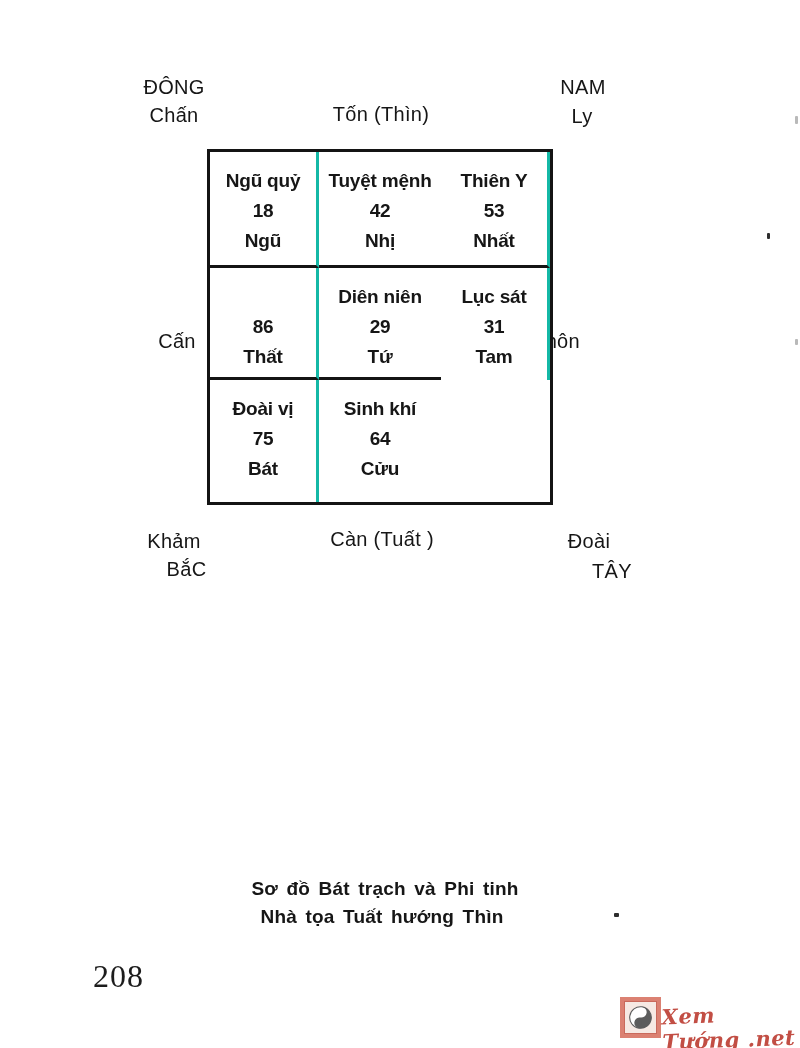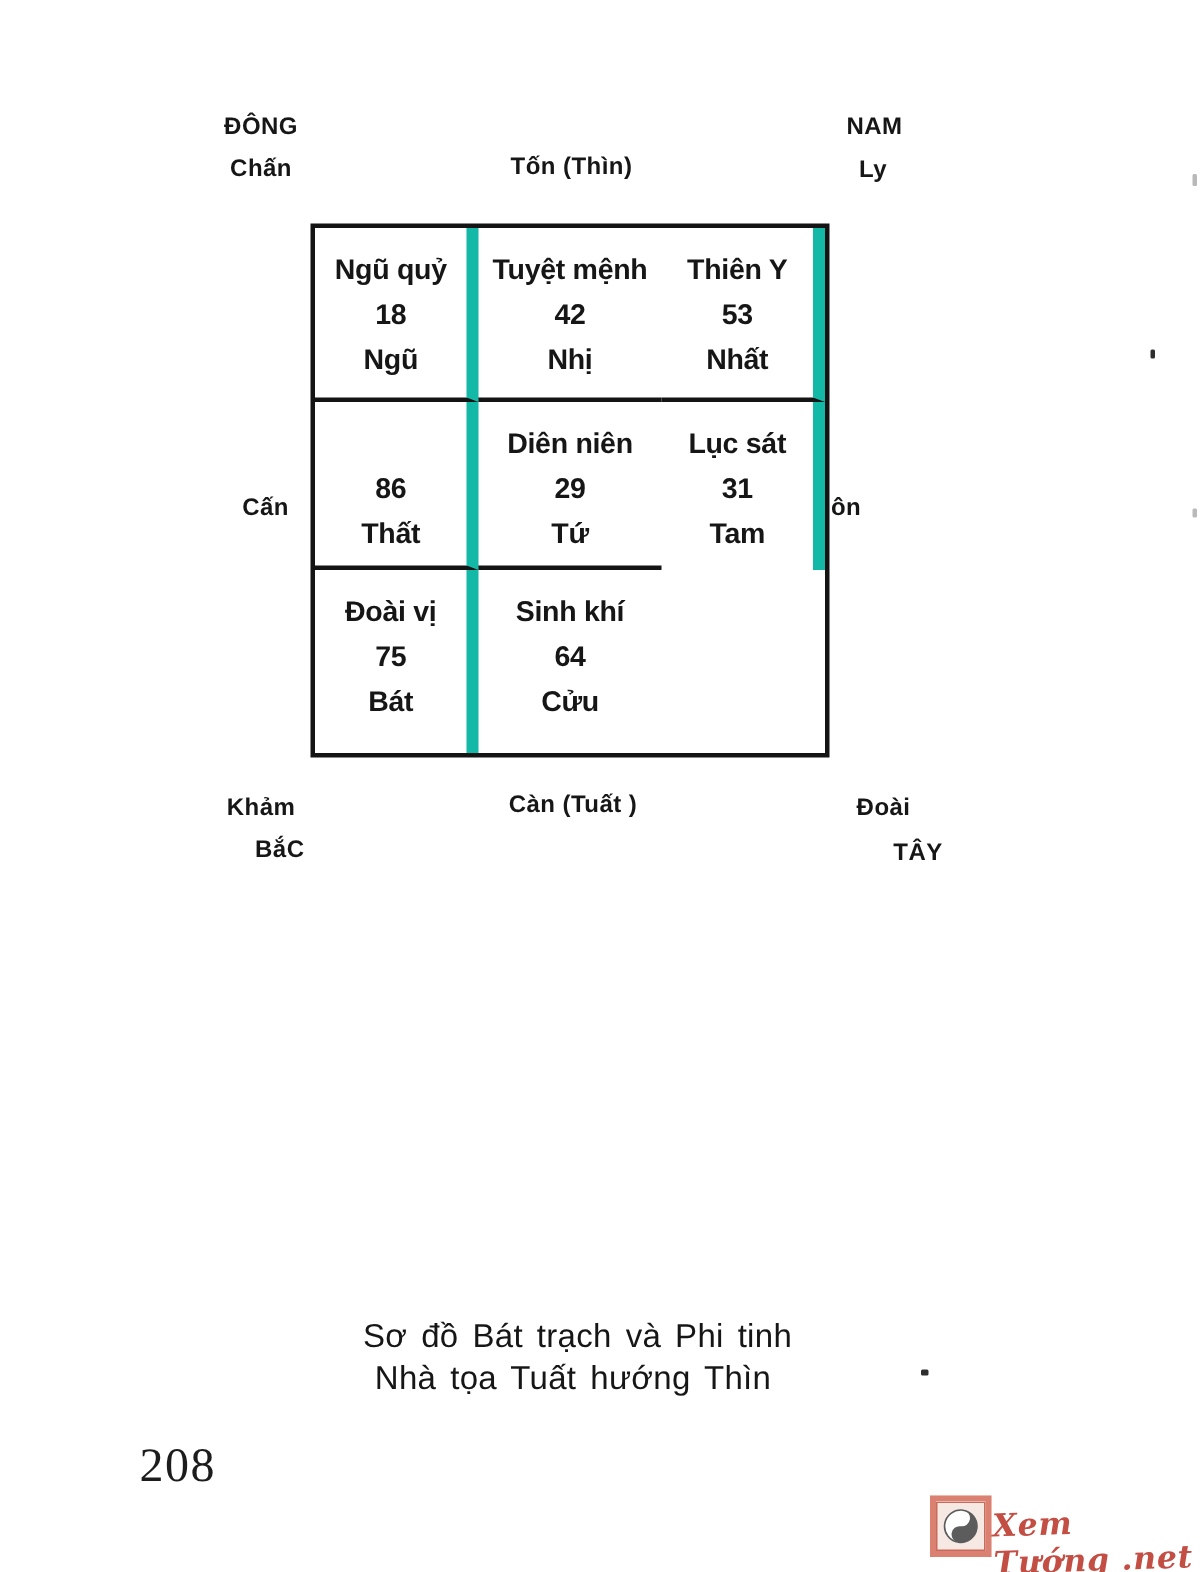--- a/index.html
+++ b/index.html
@@ -10,53 +10,53 @@
     background:#ffffff;
     font-family:"Liberation Sans", sans-serif;
     color:#161616;
     overflow:hidden;
   }
   .abs { position:absolute; white-space:nowrap; }
   .ctr { transform:translateX(-50%); }
 
   
   .dir {
-    font-size:16px; font-weight:700; letter-spacing:0.3px;
+    font-size:20px; font-weight:400; letter-spacing:0.3px;
   }
 
   
   .grid {
     position:absolute;
     left:207px; top:149px;
     width:346px; height:356px;
     border:3px solid #141414;
     display:grid;
     grid-template-columns:109fr 122fr 109fr;
     grid-template-rows:116fr 112fr 122fr;
     background:#fff;
   }
   .cell {
-    border-right:8px solid #14b8a6;
+    border-right:3px solid #14b8a6;
     border-bottom:3px solid #141414;
     text-align:center;
     padding-top:14px;
   }
   .cell.no-r { border-right:none; }
   .cell.no-b { border-bottom:none; }
   .cell .cl {
     display:block;
     font-size:19px; font-weight:700;
     line-height:30px;
     letter-spacing:-0.2px;
     min-height:30px;
   }
 
   
   .caption {
-    font-size:22px; font-weight:400;
+    font-size:19px; font-weight:700;
     letter-spacing:0.2px; word-spacing:3px;
   }
 
   .pagenum {
     font-family:"Liberation Serif", serif;
     font-size:32px; color:#1c1c1c; letter-spacing:1px;
   }
 
   
   .logo-box {

